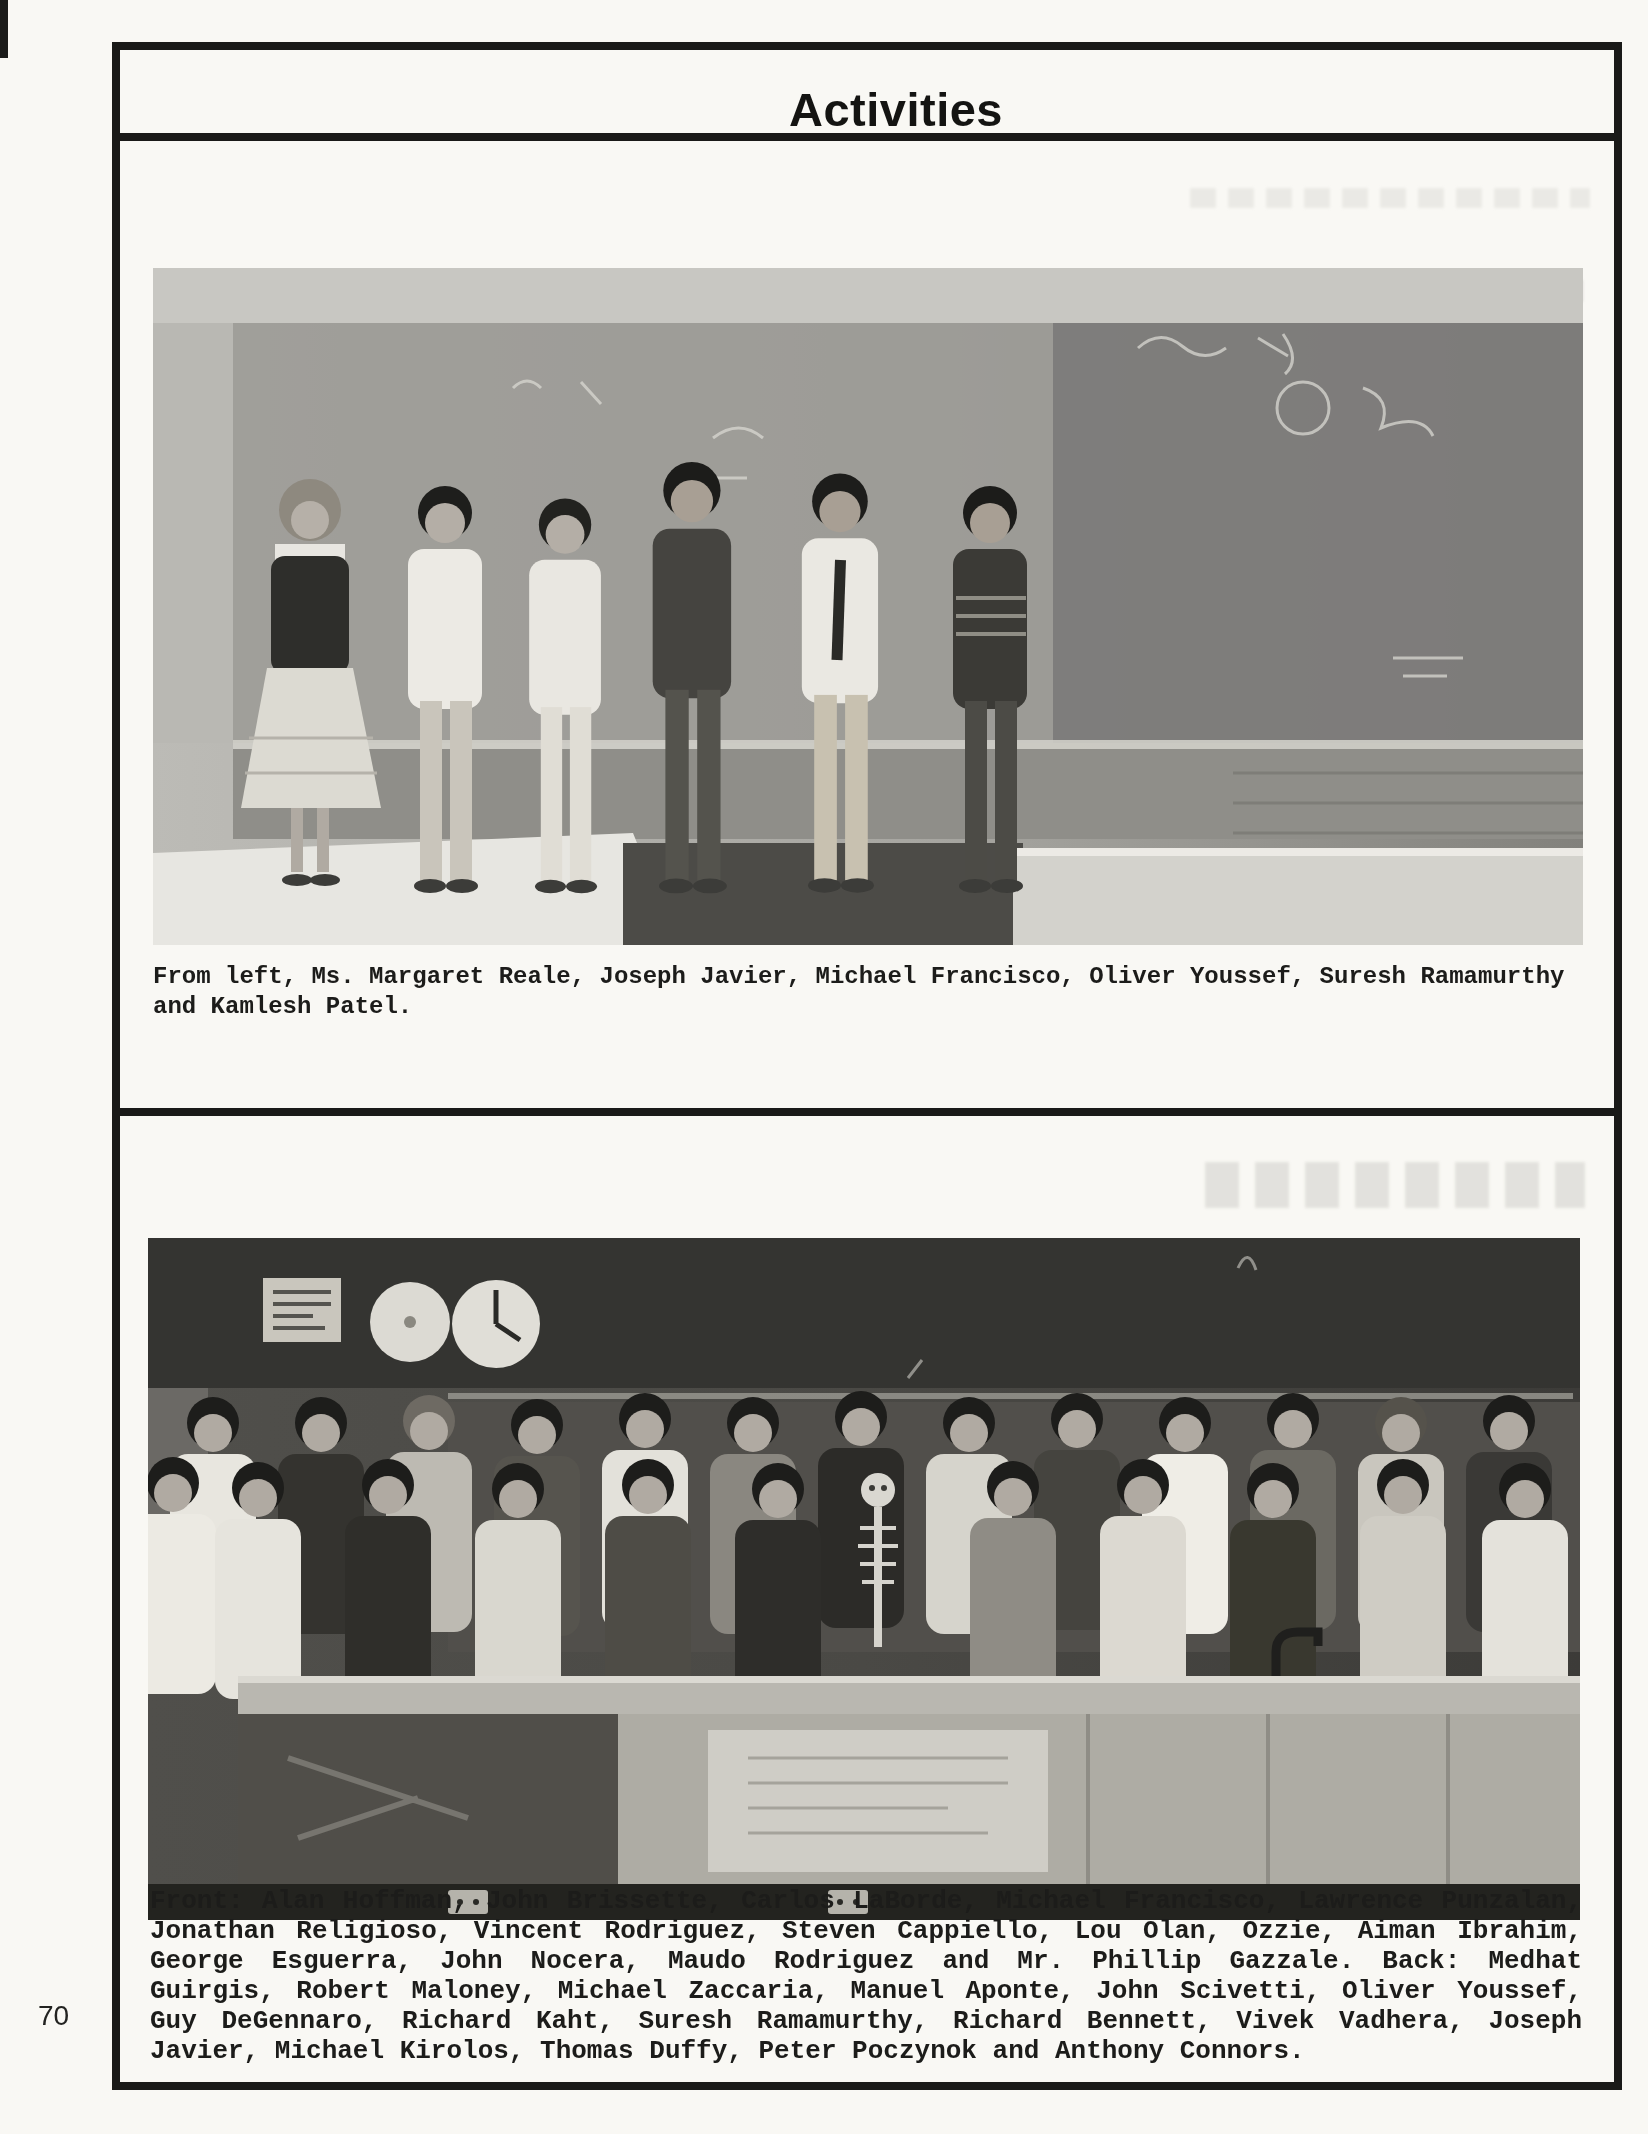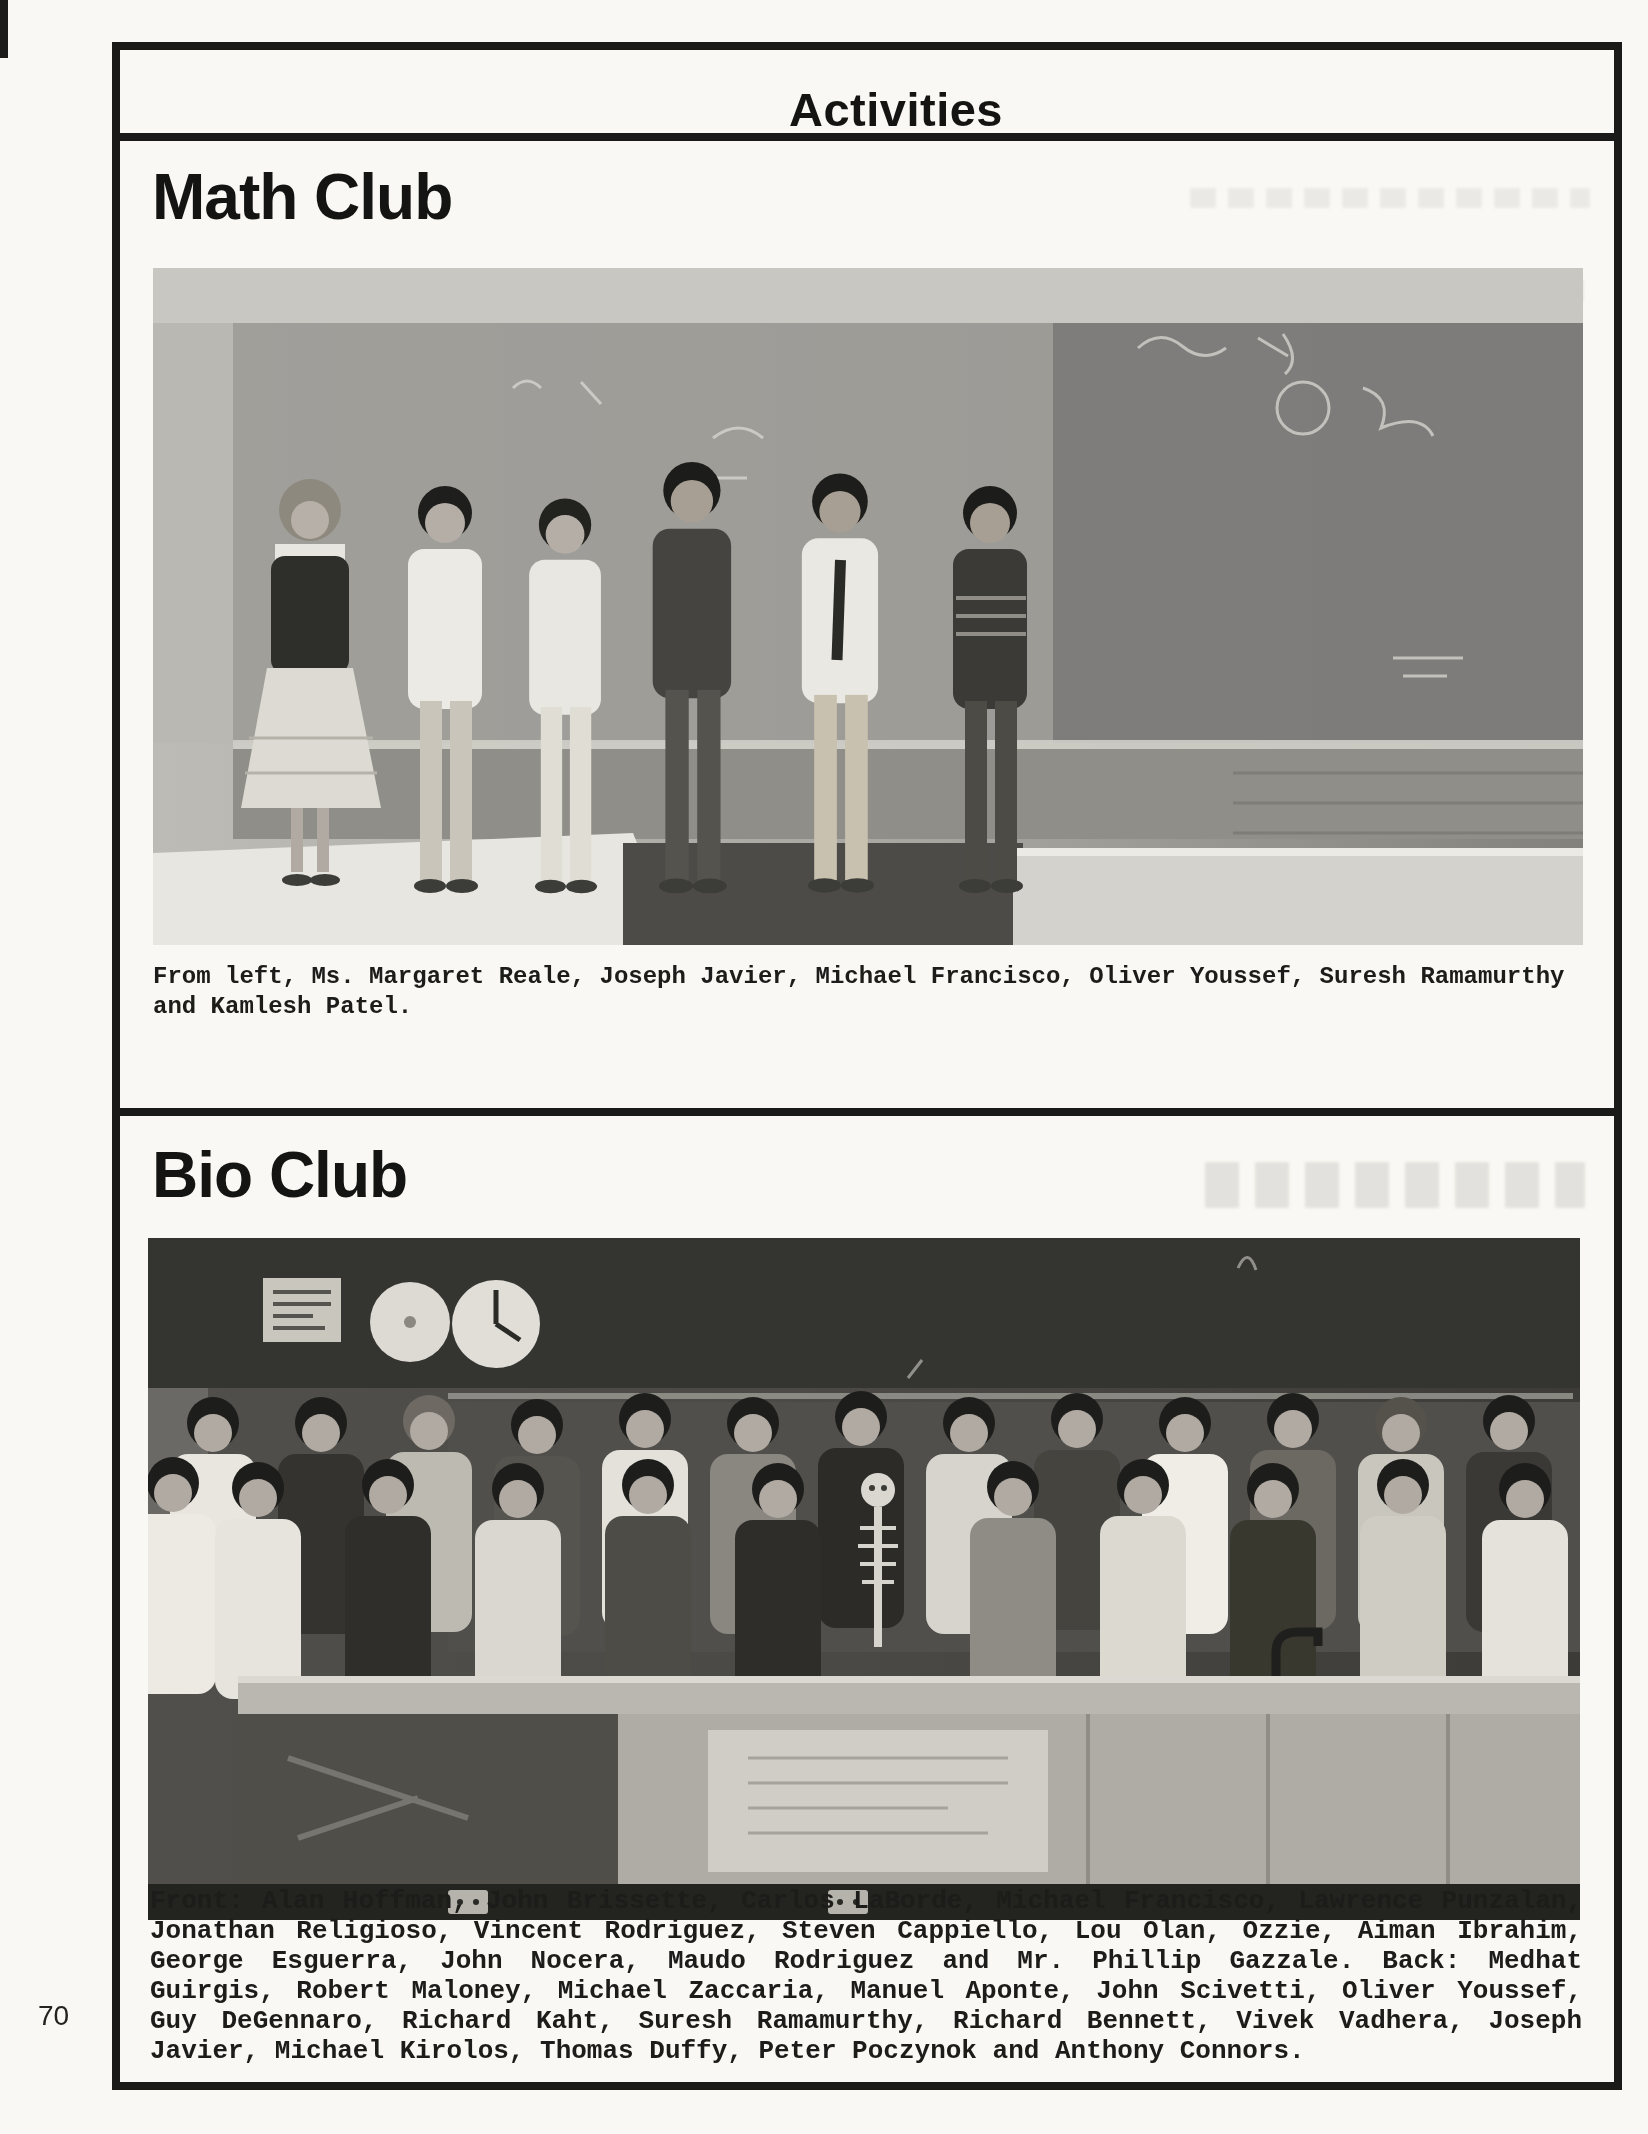--- a/index.html
+++ b/index.html
@@ -50,21 +50,20 @@
 <div class="page">
 
   <div class="corner-mark"></div>
 
   <div class="frame"></div>
   <div class="rule rule-1"></div>
   <div class="rule rule-2"></div>
 
   <div class="banner-title">Activities</div>
 
-  <div class="club-heading heading-math">Math Club</div>
 
   <div class="ghost ghost-1"></div>
   <div class="ghost ghost-2"></div>
 
   <div class="photo photo-math">
     <svg width="1430" height="677" viewBox="0 0 1430 677" xmlns="http://www.w3.org/2000/svg">
       <defs>
         <linearGradient id="mbg" x1="0" y1="0" x2="1" y2="0">
           <stop offset="0" stop-color="#bcbbb6"></stop>
             <stop offset="0.55" stop-color="#a7a6a1"></stop>
@@ -127,21 +126,20 @@
       <use href="#pf" transform="translate(772,203)" style="--shirt:#3b3a36;--pants:#4c4b46;--hair:#1c1c1a;--skin:#a89f94"></use>
 
       <rect x="682" y="292" width="11" height="100" fill="#2a2a27" transform="rotate(2 687 292)"></rect>
 
       <path d="M803,330 h70 M803,348 h70 M803,366 h70" stroke="#8f8d85" stroke-width="4"></path>
     </svg>
   </div>
 
   <div class="caption caption-math">From left, Ms. Margaret Reale, Joseph Javier, Michael Francisco, Oliver Youssef, Suresh Ramamurthy and Kamlesh Patel.</div>
 
-  <div class="club-heading heading-bio">Bio Club</div>
   <div class="ghost ghost-3"></div>
 
   <div class="photo photo-bio">
     <svg width="1432" height="682" viewBox="0 0 1432 682" xmlns="http://www.w3.org/2000/svg">
       <defs>
         <linearGradient id="bbg" x1="0" y1="0" x2="1" y2="0">
           <stop offset="0" stop-color="#504f4b"></stop>
             <stop offset="0.5" stop-color="#4a4945"></stop>
             <stop offset="1" stop-color="#3c3b38"></stop>
         </linearGradient>

